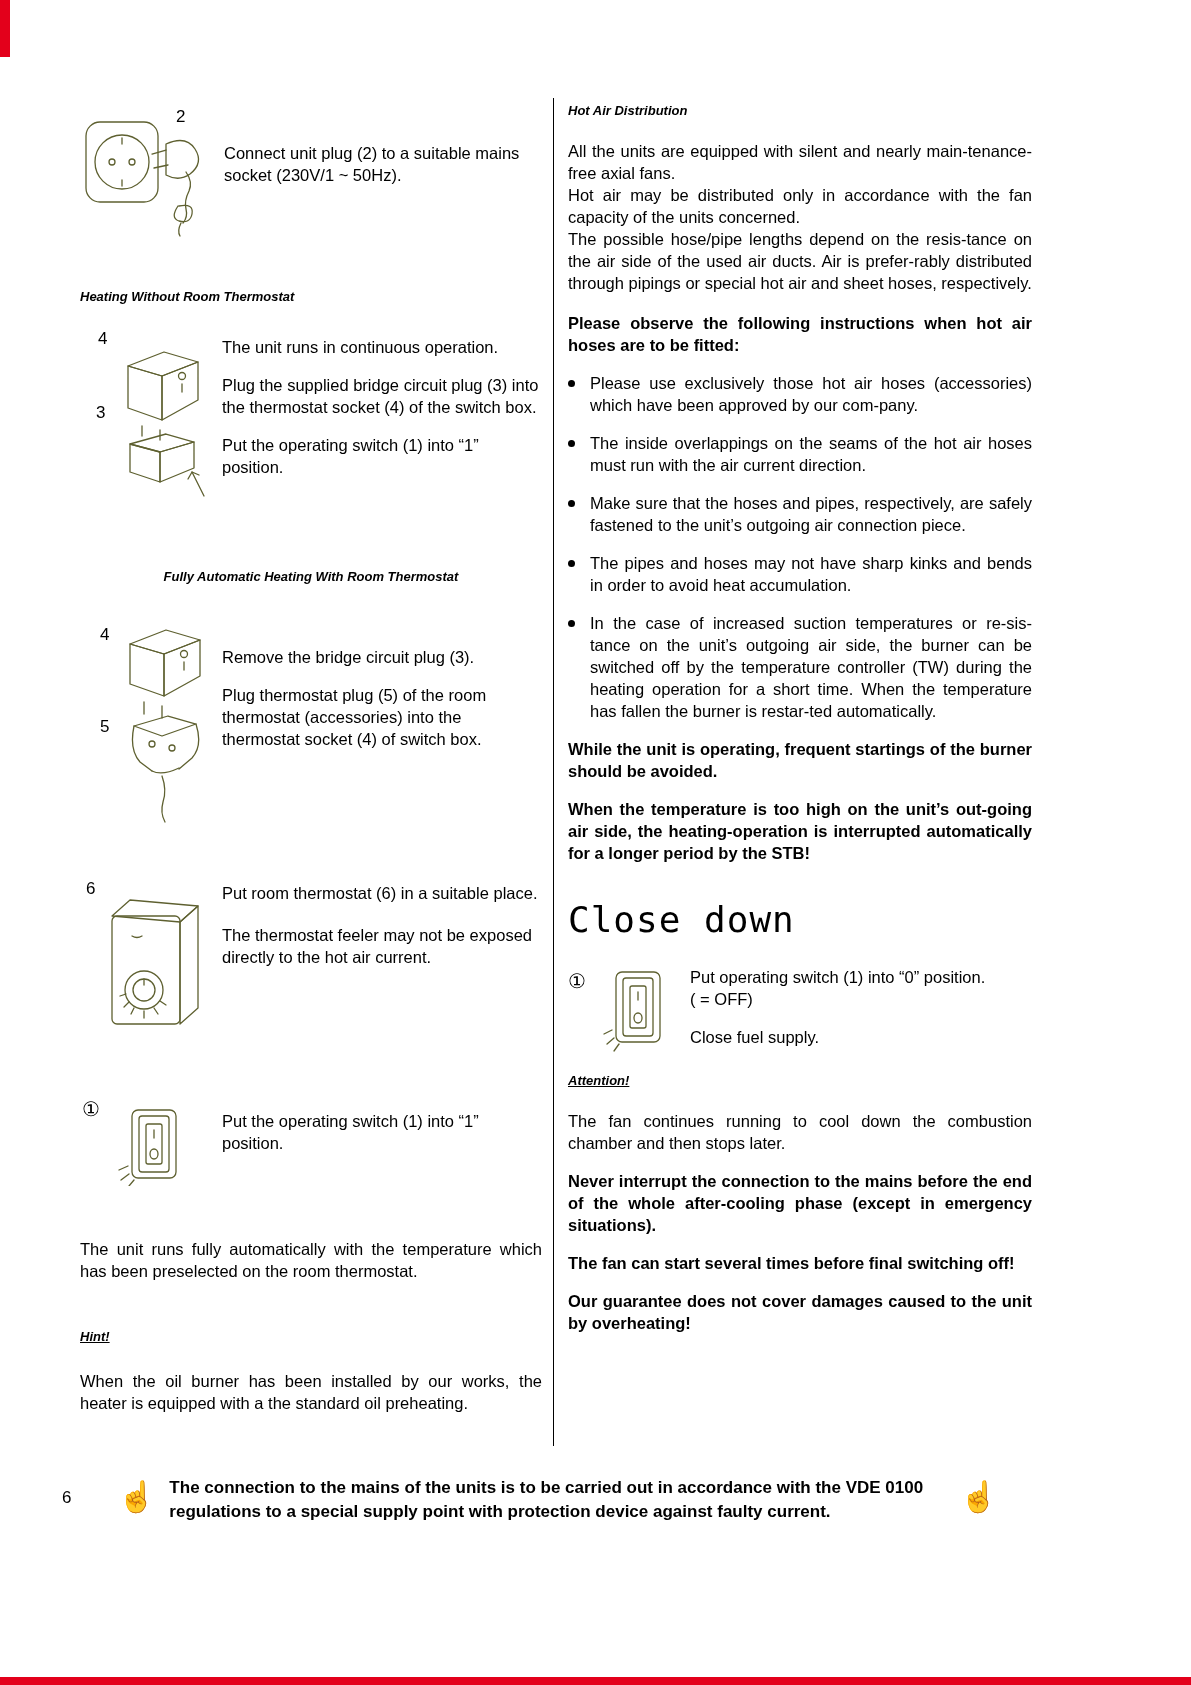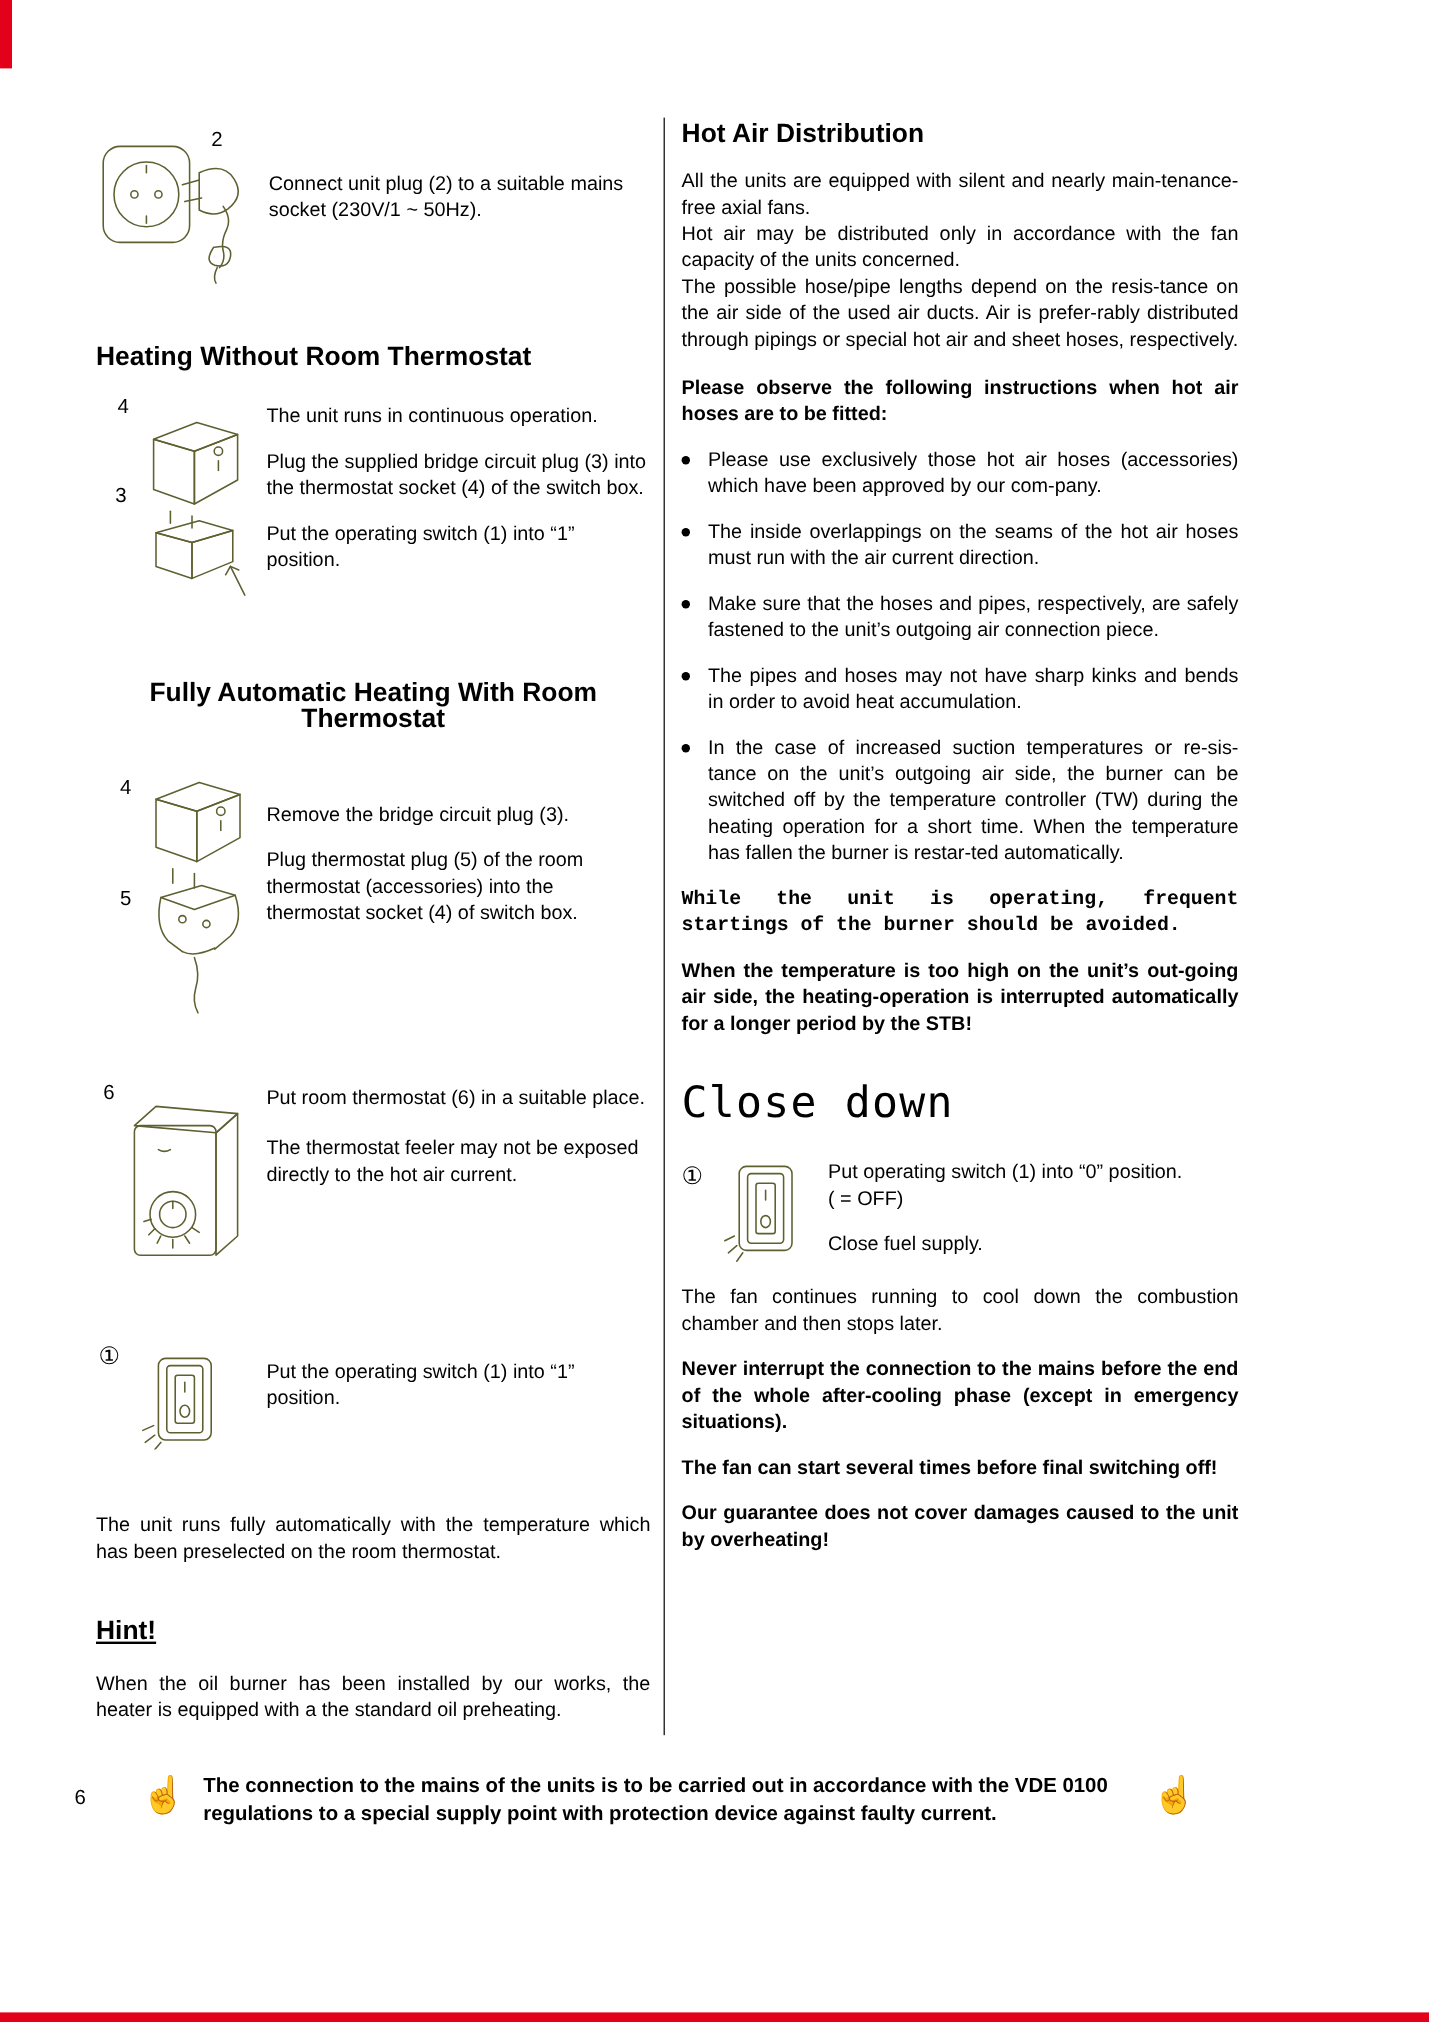--- a/index.html
+++ b/index.html
@@ -10,21 +10,21 @@
     font-size:16.5px; color:#000; overflow:hidden;
   }
   .page { position:absolute; inset:0; background:#fff; }
   .red-top-mark { position:absolute; left:0; top:0; width:10px; height:57px; background:#e3001b; }
   .red-bottom-bar { position:absolute; left:0; bottom:0; width:100%; height:8px; background:#e3001b; }
   .divider { position:absolute; left:553px; top:98px; width:1px; height:1348px; background:#000; }
 
   p { line-height:22px; }
   .just { text-align:justify; }
   .bold { font-weight:bold; }
-  h3 { font-size:22px; font-weight:bold; line-height:22px; }
+  h3 { font-size:13px; font-weight:bold; line-height:22px;font-style:italic; }
   .uline { text-decoration:underline; }
 
   .col-left  { position:absolute; left:80px;  top:110px; width:462px; }
   .col-right { position:absolute; left:568px; top:100px; width:464px; }
 
   .media { display:flex; position:relative; }
   .fig { position:relative; flex:0 0 142px; }
   .txt { flex:1 1 auto; }
   .figlabel { position:absolute; font-size:17px; line-height:18px; }
   .figlabel.circ { font-size:20px; }
@@ -49,21 +49,21 @@
   .h-hint { margin-top:44px; }
   .hint-par { margin-top:22px; }
 
   
   .intro { margin-top:18px; }
   .fit-intro { margin-top:18px; }
   .bullets { margin-top:16px; }
   .bullet { display:flex; margin-bottom:16px; }
   .bullet .dot { flex:0 0 22px; padding-top:8px; }
   .bullet .dot i { display:block; width:7px; height:7px; border-radius:50%; background:#000; }
-  .warn1 { margin-top:14px;font-family:Liberation Mono, monospace; }
+  .warn1 { margin-top:14px; }
   .warn2 { margin-top:16px; }
   .shutdown-title {
     margin-top:34px;
     font-family:"DejaVu Sans Mono","Liberation Mono", monospace;
     font-size:36px; font-weight:normal; letter-spacing:1px; line-height:44px;
   }
   .row-shutdown { margin-top:24px; }
   .row-shutdown .fig { flex:0 0 122px; padding-left:34px; }
   .row-shutdown .txt p + p.gap { margin-top:16px; }
   .h-att { margin-top:18px; }
@@ -283,20 +283,21 @@
           <line x1="17" y1="78" x2="12" y2="85"></line>
         </svg>
       </div>
       <div class="txt">
         <p>Put operating switch (1) into “0” position.</p>
         <p>( = OFF)</p>
         <p class="gap">Close fuel supply.</p>
       </div>
     </div>
 
+    <h3 class="h-att uline">Attention!</h3>
     <p class="att-par just">The fan continues running to cool down the combustion chamber and then stops later.</p>
     <p class="att-warn bold just">Never interrupt the connection to the mains before the end of the whole after-cooling phase (except in emergency situations).</p>
     <p class="att-warn bold just">The fan can start several times before final switching off!</p>
     <p class="att-warn bold just">Our guarantee does not cover damages caused to the unit by overheating!</p>
 
   </div>
 
   <div class="footer-note">
     <span class="hand">☝</span>
     <p class="note-text">The connection to the mains of the units is to be carried out in accordance with the VDE 0100 regulations  to a special supply point with protection device against faulty current.</p>

